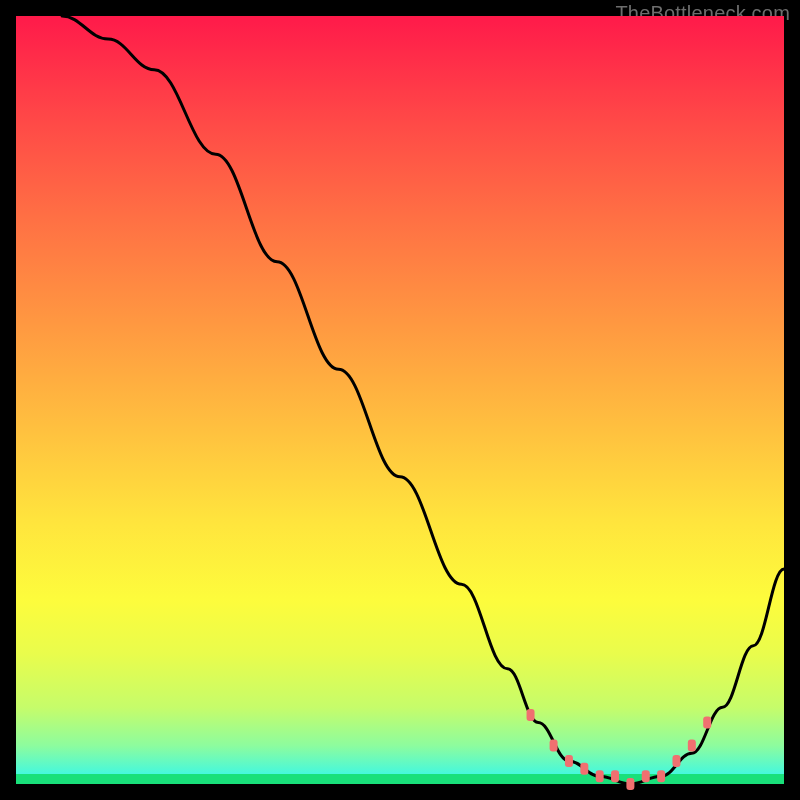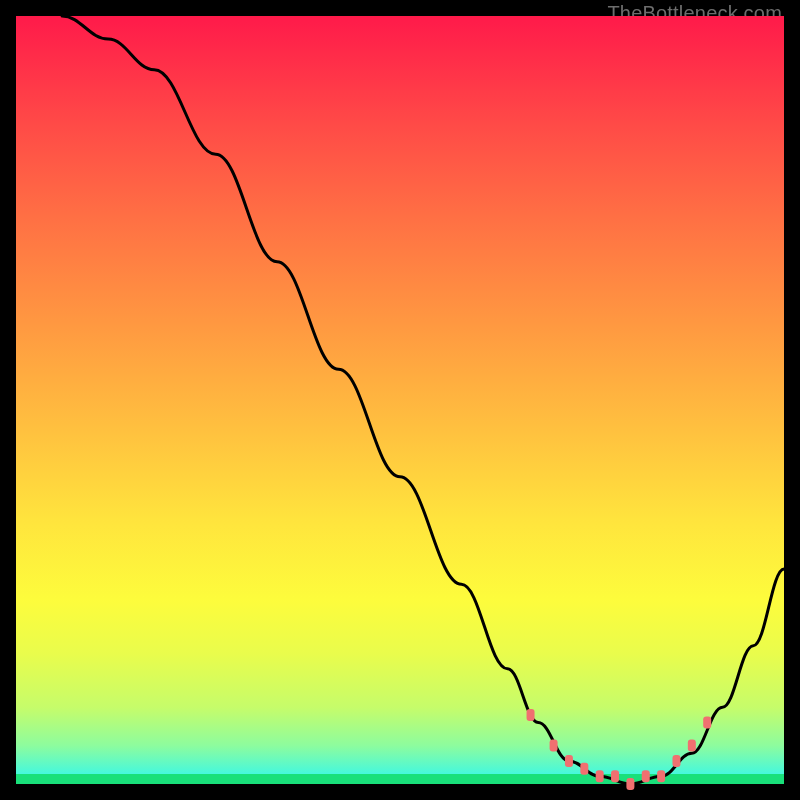--- a/index.html
+++ b/index.html
@@ -53,21 +53,21 @@
     position: absolute;
     left: 0;
     top: 0;
     width: 768px;
     height: 768px;
     overflow: visible;
   }
   .watermark {
     position: absolute;
     top: 2px;
-    right: 18px;
+    right: 10px;
     color: #6d6d6d;
     font-size: 20px;
     font-weight: 400;
     letter-spacing: 0.2px;
     user-select: none;
   }
 </style>
 </head>
 <body>
 

